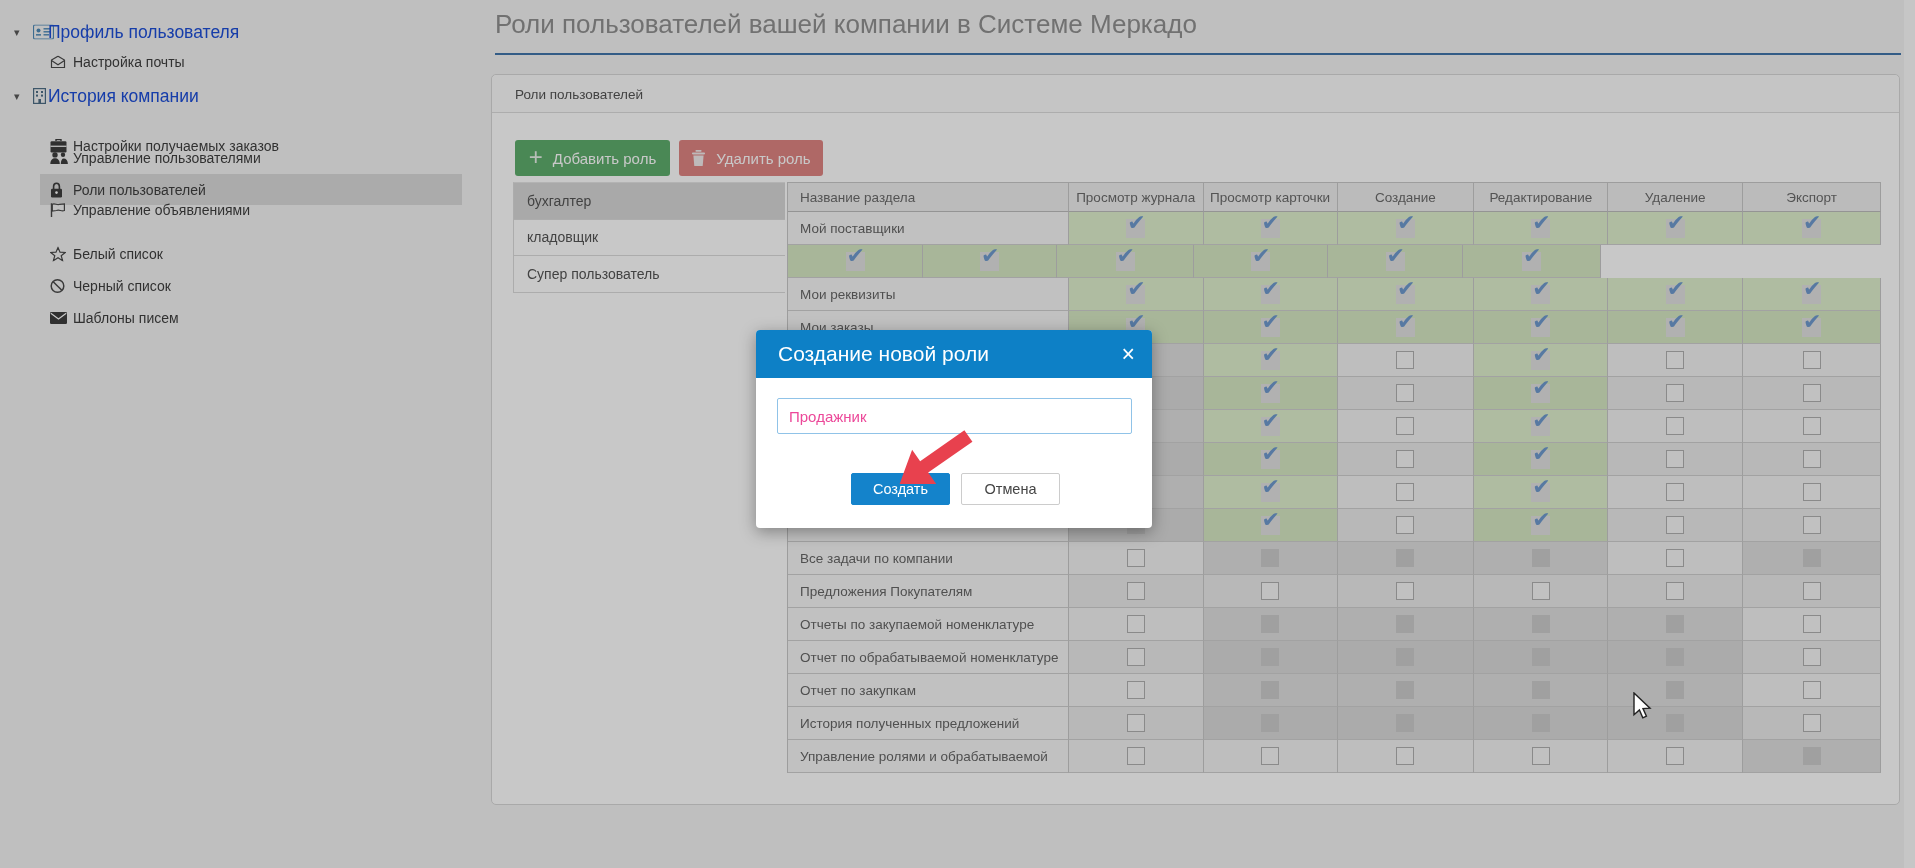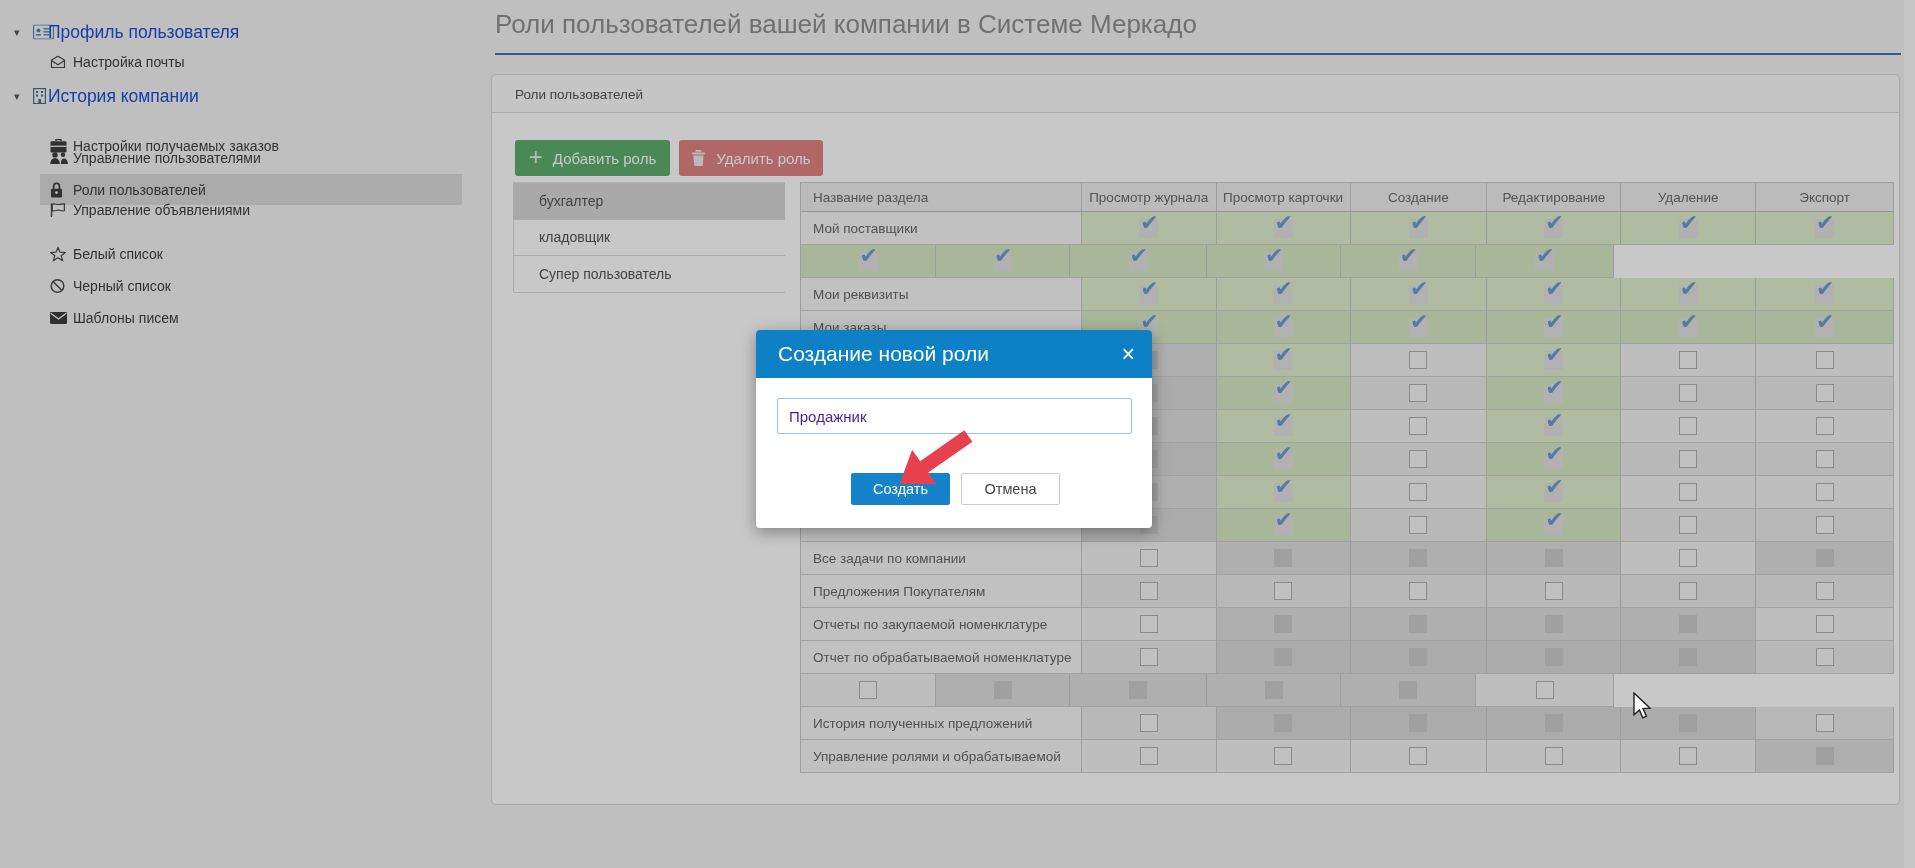--- a/index.html
+++ b/index.html
@@ -31,25 +31,25 @@
   .panel-header span{position:absolute;left:23px;top:50%;transform:translateY(-50%);font-size:13.5px;color:#555555;}
 
   .btn{position:absolute;height:36px;border:none;border-radius:3px;display:flex;align-items:center;justify-content:center;gap:10px;cursor:pointer;font-family:inherit;}
   .btn-add{left:23px;top:65px;width:155px;background:#5fae6d;}
   .btn-del{left:187px;top:65px;width:144px;background:#e08583;}
   .btn .plus{font-size:24px;color:#eaf2ea;font-weight:400;line-height:1;margin-top:-3px;}
   .btn .blabel{font-size:15px;color:#ffffff;}
 
   
   .roles{position:absolute;left:21px;top:107px;width:272px;border-left:1px solid #dcdcdc;border-top:1px solid #e4e4e4;box-sizing:border-box;}
-  .role-item{height:36.5px;border-bottom:1px solid #dcdcdc;display:flex;align-items:center;padding-left:25px;font-size:14px;color:#555555;cursor:pointer;box-sizing:border-box;}
+  .role-item{height:36.5px;border-bottom:1px solid #dcdcdc;display:flex;align-items:center;padding-left:13px;font-size:14px;color:#555555;cursor:pointer;box-sizing:border-box;}
   .role-item.sel{background:#d8d8d8;}
 
   
-  .ptable{position:absolute;left:308px;top:107px;width:1094px;border-left:1px solid #c8c8c8;border-top:1px solid #c8c8c8;box-sizing:border-box;}
+  .ptable{position:absolute;left:295px;top:107px;width:1094px;border-left:1px solid #c8c8c8;border-top:1px solid #c8c8c8;box-sizing:border-box;}
   .tr{display:flex;}
   .th{height:29px;background:#efefef;border-right:1px solid #c8c8c8;border-bottom:1px solid #bdbdbd;box-sizing:border-box;display:flex;align-items:center;justify-content:center;font-size:13.5px;color:#6b6b6b;}
   .th.first{justify-content:flex-start;padding-left:12px;}
   .td{height:33px;border-right:1px solid #c8c8c8;border-bottom:1px solid #cfcfcf;box-sizing:border-box;display:flex;align-items:center;justify-content:center;}
   .td.name{justify-content:flex-start;padding-left:12px;font-size:13.5px;color:#666666;background:#f7f7f7;white-space:nowrap;overflow:hidden;}
   .td.c-on{background:#dff0ce;}
   .even .td.c-on{background:#d6e9c4;}
   .td.c-off{background:#f2f2f2;}
   .even .td.c-off{background:#ebebeb;}
   .td.c-na{background:#e0e0e0;}
@@ -58,21 +58,21 @@
   .cb .tick{position:absolute;left:1px;top:-9px;font-size:22px;color:#6f9bcf;}
   .box{width:16px;height:16px;border:1px solid #b0b0b0;background:#f7f7f7;}
   .ghost{width:18px;height:18px;background:#cdcdcd;}
 
   
   .dim{position:absolute;inset:0;background:rgba(0,0,0,0.215);z-index:10;}
   .modal{position:absolute;left:756px;top:330px;width:396px;height:198px;background:#ffffff;border-radius:4px;box-shadow:0 4px 16px rgba(0,0,0,0.35);z-index:20;}
   .modal-titlebar{position:absolute;left:0;top:0;width:100%;height:48px;background:#0d80c6;border-radius:4px 4px 0 0;}
   .modal-title{position:absolute;left:22px;top:50%;transform:translateY(-50%);color:#ffffff;font-size:21px;white-space:nowrap;}
   .modal-close{position:absolute;right:17px;top:50%;transform:translateY(-50%);color:#ffffff;font-size:23px;line-height:1;cursor:pointer;}
-  .modal-input{position:absolute;left:21px;top:68px;width:355px;height:36px;border:1px solid #90c3e8;border-radius:2px;box-sizing:border-box;padding:0 11px;font-size:15px;color:#4c1d95;font-family:inherit;outline:none;}
+  .modal-input{position:absolute;left:21px;top:68px;width:355px;height:36px;border:1px solid #90c3e8;border-radius:2px;box-sizing:border-box;padding:0 11px;font-size:15px;color:#ec4899;font-family:inherit;outline:none;}
   .mbtn{position:absolute;top:143px;width:99px;height:32px;border-radius:2px;font-size:14.5px;font-family:inherit;cursor:pointer;}
   .mbtn-create{left:95px;background:#1483cb;border:1px solid #1483cb;color:#ffffff;}
   .mbtn-cancel{left:205px;background:#ffffff;border:1px solid #cccccc;color:#444444;}
 
   .red-arrow{position:absolute;left:884px;top:424px;z-index:30;}
   .mouse-cursor{position:absolute;left:1632px;top:692px;z-index:40;}
 </style>
 </head>
 <body>
 
@@ -591,20 +591,21 @@
               <span class="ghost"></span>
             </div>
             <div class="td c-na" style="width: 135px;">
               <span class="ghost"></span>
             </div>
             <div class="td c-off" style="width: 138px;">
               <span class="box"></span>
             </div>
           </div>
           <div class="tr">
+            <div class="td name" style="width: 281px;">Отчет по закупкам</div>
             <div class="td c-off" style="width: 135px;">
               <span class="box"></span>
             </div>
             <div class="td c-na" style="width: 134px;">
               <span class="ghost"></span>
             </div>
             <div class="td c-na" style="width: 137px;">
               <span class="ghost"></span>
             </div>
             <div class="td c-na" style="width: 134px;">

